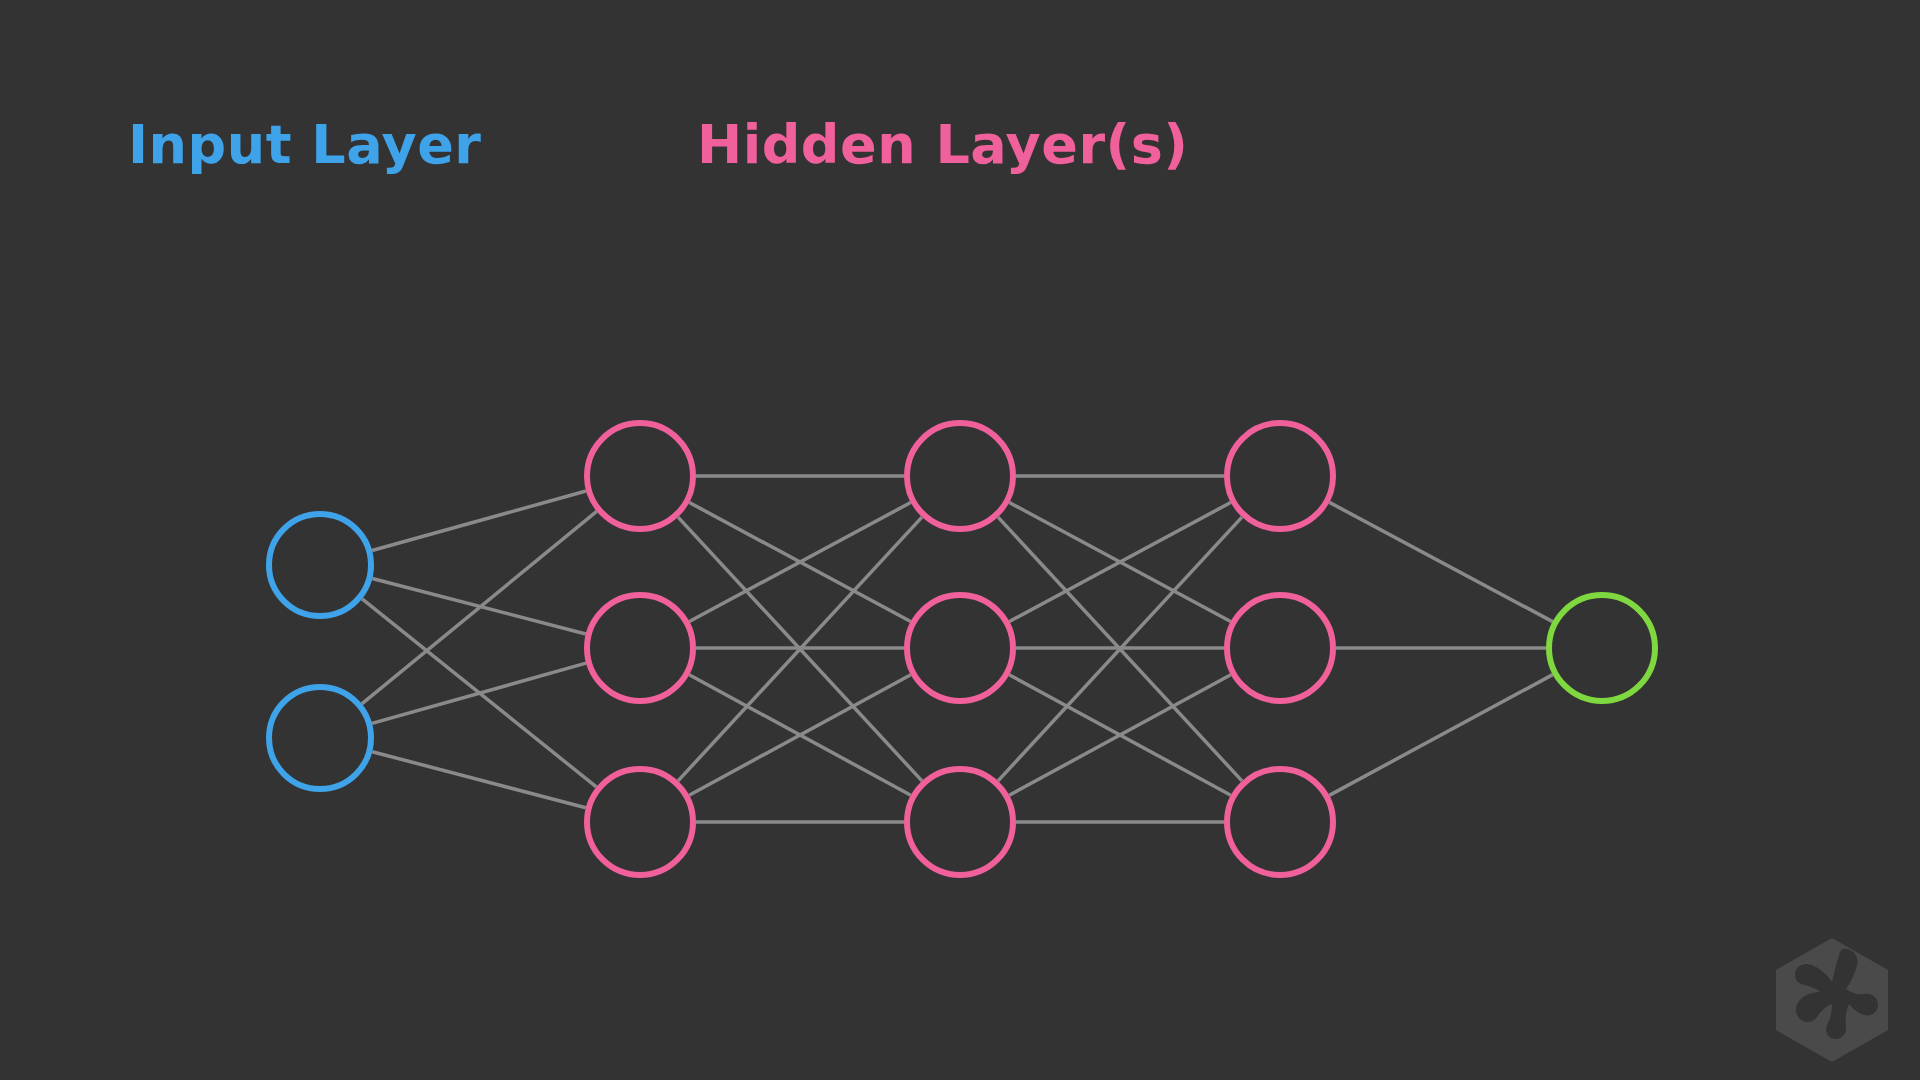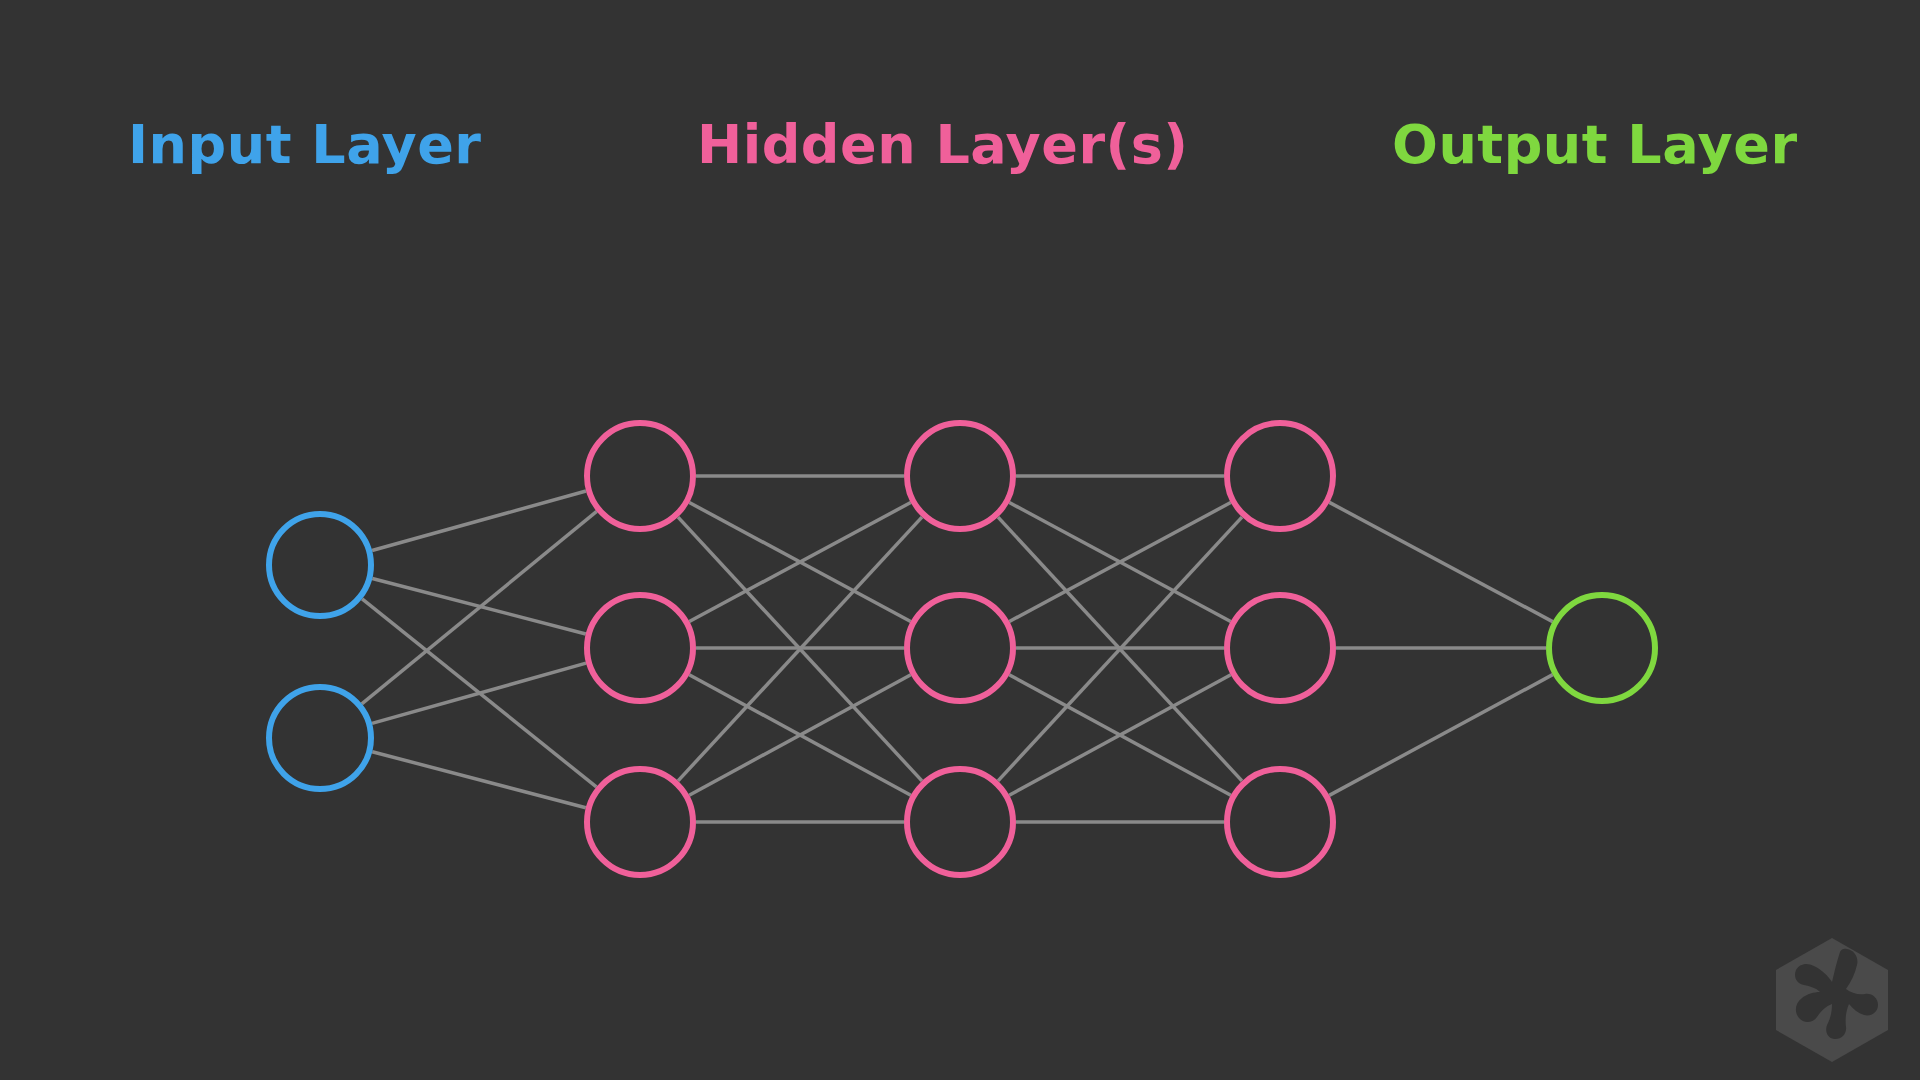--- a/index.html
+++ b/index.html
@@ -99,21 +99,20 @@
         <circle cx="1280" cy="648" r="53" fill="#333333" stroke="#F0609A" stroke-width="6"></circle>
         <circle cx="1280" cy="822" r="53" fill="#333333" stroke="#F0609A" stroke-width="6"></circle>
         <circle cx="1602" cy="648" r="53" fill="#333333" stroke="#7FD83F" stroke-width="6"></circle>
       </g>
   </svg>
 
   <div class="layer-label" id="label-input">Input Layer</div>
 
   <div class="layer-label" id="label-hidden">Hidden Layer(s)</div>
 
-  <div class="layer-label" id="label-output">Output Layer</div>
 
   <div id="watermark">
     <svg viewBox="0 0 140 140" xmlns="http://www.w3.org/2000/svg">
       <polygon id="wm-hex" points="70,8 126,40 126,100 70,132 14,100 14,40" fill="#4A4A4A"></polygon>
       <g id="wm-neuron" fill="#333333">
         <path d="M78,22 C74,34 72,44 70,52 C66,46 60,40 52,36
                  C45,32 37,34 34,40 C31,47 35,54 42,55
                  C48,56 54,58 58,62 C52,62 45,64 40,68
                  C33,73 32,82 37,88 C42,94 51,93 55,87
                  C59,81 64,76 70,74 C70,80 69,87 66,93

